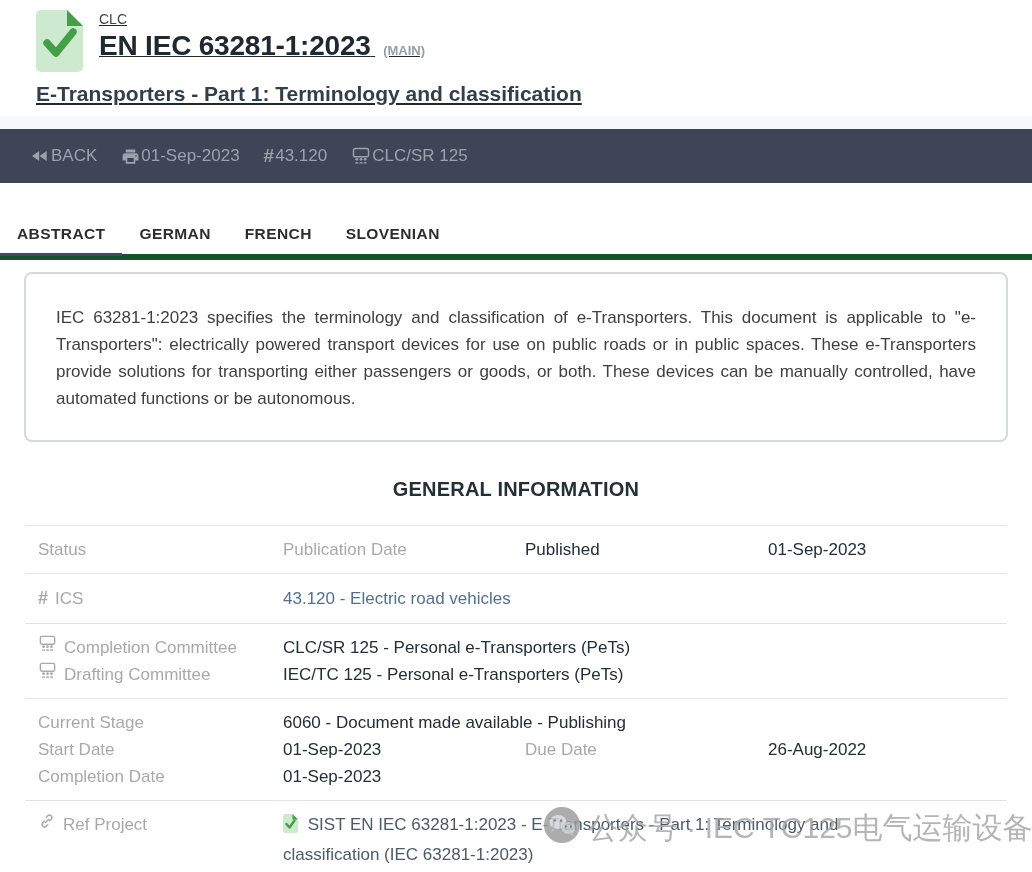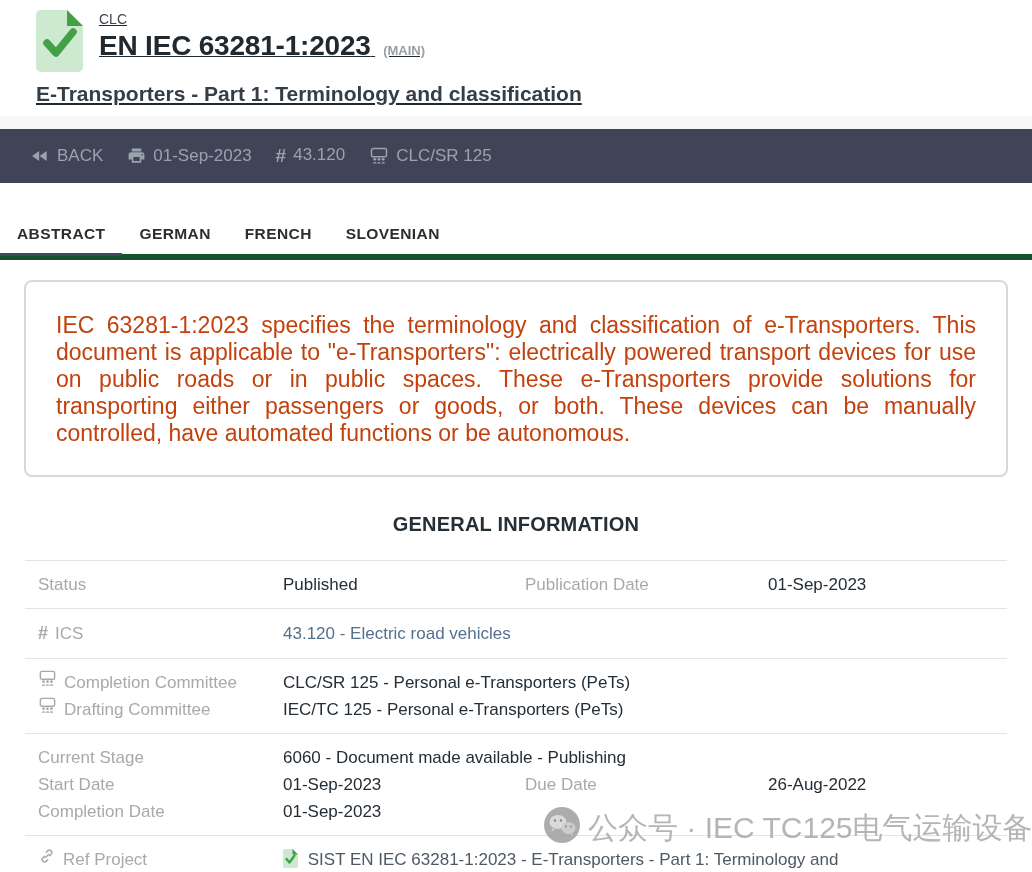--- a/index.html
+++ b/index.html
@@ -25,47 +25,47 @@
 
   .pre-nav-strip { height:13px; background:#f7f8fa; }
 
   
   .navbar {
     height:54px; background:#3f4556;
     display:flex; align-items:center;
     padding:0 30px; gap:24px;
     color:#9aa2ae; font-size:17px;
   }
-  .nav-item { display:flex; gap:7px; cursor:pointer; white-space:nowrap; }
+  .nav-item { display:flex; align-items:center; gap:1px; cursor:pointer; white-space:nowrap; }
   .nav-item svg { display:block; }
   .hash-glyph { font-size:19px; font-weight:bold; color:#9aa2ae; }
 
   
   .tabs-wrap {
     margin-top:30px;
     border-bottom:6px solid #14532d;
     display:flex; justify-content:flex-start;
   }
   .tab {
     padding:12px 17px 10px;
     font-size:15.5px; font-weight:bold; letter-spacing:0.4px;
     color:#2d2d2d; cursor:pointer;
     border-bottom:3px solid transparent;
     margin-bottom:-2px;
   }
   .tab.active { border-bottom-color:#3e4a63; }
 
   
   .abstract-box {
-    margin:20px 24px 0;
+    margin:12px 24px 0;
     border:2px solid #d6dadd;
     border-radius:8px;
     padding:30px 30px 28px;
-    font-size:23px; line-height:27px;
-    color:#c2410c; text-align:justify;
+    font-size:17px; line-height:27px;
+    color:#404040; text-align:justify;
   }
 
   
   .gi-title {
     margin-top:36px; text-align:center;
     font-size:20px; font-weight:bold; color:#252f36;
     letter-spacing:0.2px;
   }
   .info-table { margin:24px 25px 0; font-size:17px; }
   .irow {
@@ -167,22 +167,22 @@
 <div class="abstract-box">
   <span>IEC 63281-1:2023 specifies the terminology and classification of e-Transporters. This document is applicable to "e-Transporters": electrically powered transport devices for use on public roads or in public spaces. These e-Transporters provide solutions for transporting either passengers or goods, or both. These devices can be manually controlled, have automated functions or be autonomous.</span>
 </div>
 
 <div class="gi-title">GENERAL INFORMATION</div>
 
 <div class="info-table">
 
   <div class="irow first">
     <div class="line label pad">Status</div>
+    <div class="line label">Publication Date</div>
     <div class="line value">Published</div>
-    <div class="line label">Publication Date</div>
     <div class="line value">01-Sep-2023</div>
   </div>
 
   <div class="irow" style="padding:11px 0;">
     <div class="line label pad">
       <span class="hash-label">#</span>
       <span>ICS</span>
     </div>
     <div class="line value nowrap" style="grid-column:2 / 5;">
       <span class="ics-link">43.120 - Electric road vehicles</span>

